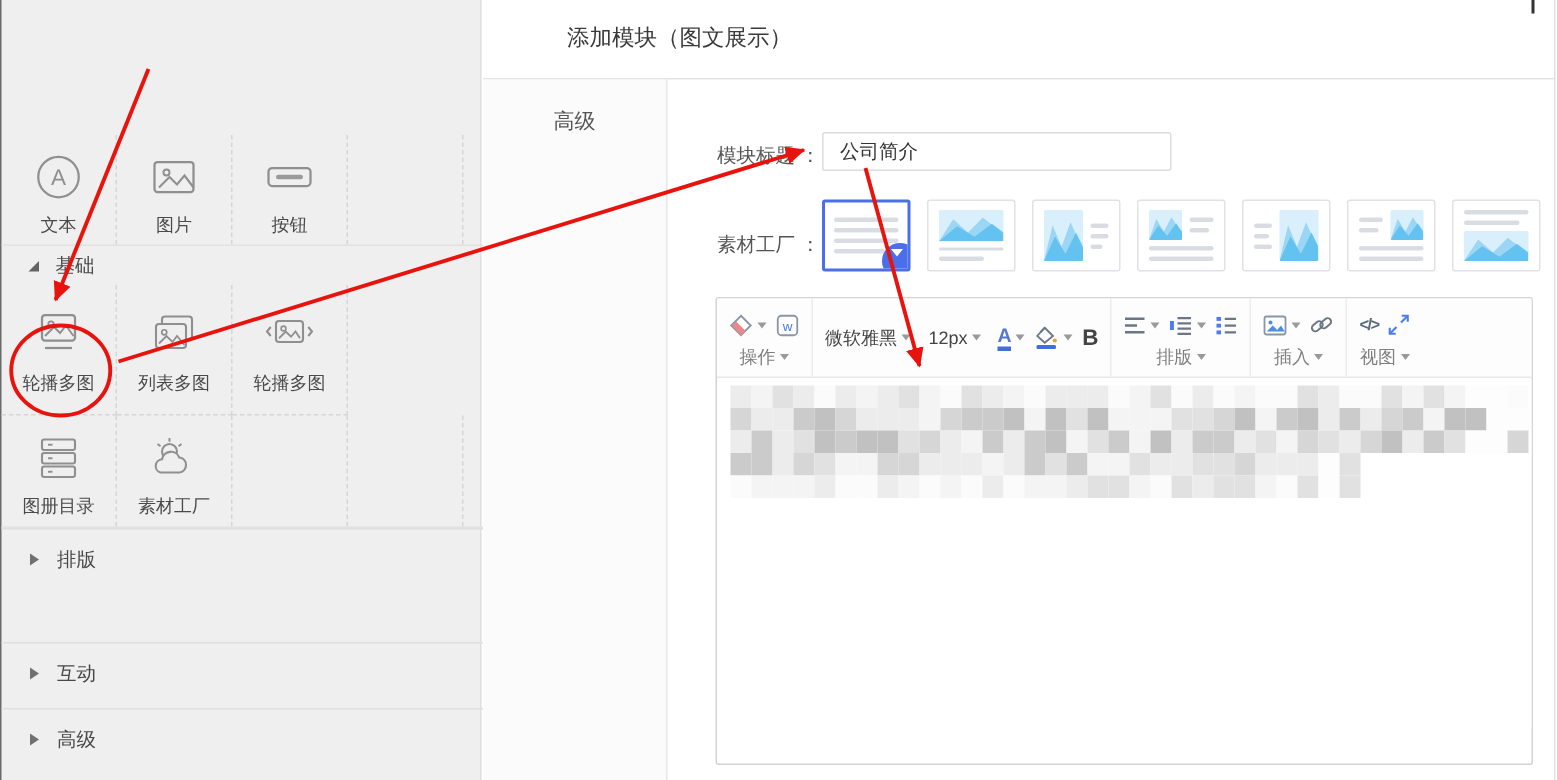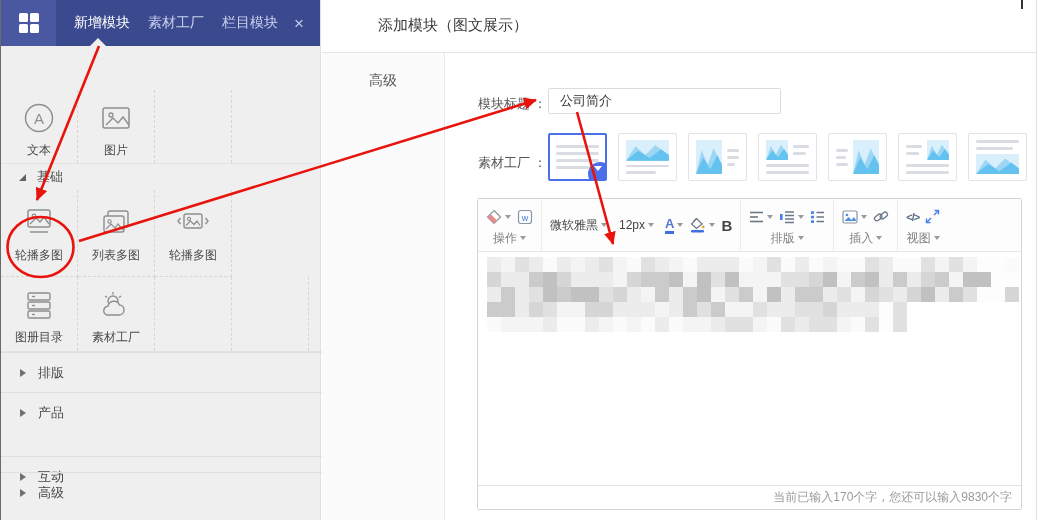--- a/index.html
+++ b/index.html
@@ -73,52 +73,45 @@
   .statusbar { position:absolute; left:0; bottom:0; width:100%; height:24px; border-top:1px solid #e2e2e2; font-size:12px; color:#9a9a9a; text-align:right; line-height:23px; padding-right:9px; background:#fff; }
 
   .overlay { position:absolute; left:0; top:0; width:1038px; height:520px; pointer-events:none; z-index:50; }
   .cursor-artifact { position:absolute; left:1021px; top:0; width:2px; height:9px; background:#333; }
 </style>
 </head>
 <body>
 
 <div class="sidebar">
 
-  <div class="sb-header">
-    <div class="grid-btn">
-      <svg width="22" height="22" viewBox="0 0 22 22">
-        <rect x="1" y="1" width="9" height="9" rx="1.5" fill="#fff"></rect>
-        <rect x="12" y="1" width="9" height="9" rx="1.5" fill="#fff"></rect>
-        <rect x="1" y="12" width="9" height="9" rx="1.5" fill="#fff"></rect>
-        <rect x="12" y="12" width="9" height="9" rx="1.5" fill="#fff"></rect>
-      </svg>
-    </div>
-    <span class="sb-tab active">新增模块</span>
-    <span class="sb-tab">素材工厂</span>
-    <span class="sb-tab">栏目模块</span>
-    <span class="close-btn">×</span>
-  </div>
   <div class="tab-pointer"></div>
 
 
   <div class="grid-row" style="top:90px; height:73px;">
     <div class="cell">
       <svg width="34" height="34" viewBox="0 0 34 34">
         <circle cx="17" cy="17" r="13.5" fill="none" stroke="#8f8f8f" stroke-width="1.5"></circle>
         <text x="17" y="22.5" text-anchor="middle" font-size="15" fill="#8f8f8f" font-family="inherit">A</text>
       </svg>
       <span class="lbl">文本</span>
     </div>
     <div class="cell">
       <svg width="34" height="34" viewBox="0 0 34 34">
         <rect x="4" y="7" width="26" height="20" rx="2" fill="none" stroke="#8f8f8f" stroke-width="1.5"></rect>
         <circle cx="12" cy="14" r="2" fill="none" stroke="#8f8f8f" stroke-width="1.3"></circle>
         <path d="M7 24 l7 -7 5 5 5 -6 6 8" fill="none" stroke="#8f8f8f" stroke-width="1.4"></path>
       </svg>
       <span class="lbl">图片</span>
+    </div>
+    <div class="cell">
+      <svg width="34" height="34" viewBox="0 0 34 34">
+        <rect x="3" y="11" width="28" height="12" rx="2.5" fill="none" stroke="#8f8f8f" stroke-width="1.5"></rect>
+        <rect x="8" y="15.5" width="18" height="3" rx="1.5" fill="#9a9a9a"></rect>
+      </svg>
+      <span class="lbl">按钮</span>
     </div>
     <div class="cell"></div>
   </div>
 
   <div class="sec-head" style="top:163px; height:27px; border-top:1px solid #e2e2e2;">
     <span class="tri-open"></span>
     <span>基础</span>
   </div>
 
   <div class="grid-row" style="top:190px; height:87px;">
@@ -175,25 +168,21 @@
       <span class="lbl">素材工厂</span>
     </div>
     <div class="cell"></div>
     <div class="cell"></div>
   </div>
 
   <div class="fold-row" style="top:352px;">
     <span class="tri-closed"></span>
     <span>排版</span>
   </div>
-  <div class="fold-row" style="top:392px;">
-    <span class="tri-closed"></span>
-    <span>产品</span>
-  </div>
-  <div class="fold-row" style="top:456px;">
+  <div class="fold-row" style="top:428px;">
     <span class="tri-closed"></span>
     <span>互动</span>
   </div>
   <div class="fold-row" style="top:472px;">
     <span class="tri-closed"></span>
     <span>高级</span>
   </div>
 </div>
 
 <div class="panel-title">添加模块（图文展示）</div>
@@ -589,21 +578,20 @@
           <div class="m-cell" style="background: rgb(225, 225, 225);"></div>
           <div class="m-cell" style="background: rgb(244, 244, 244);"></div>
           <div class="m-cell" style="background: rgb(251, 251, 251);"></div>
           <div class="m-cell" style="background: rgb(225, 225, 225);"></div>
           <div class="m-cell" style="background: rgb(253, 253, 253);"></div>
           <div class="m-cell" style="background: rgb(225, 225, 225);"></div>
         </div>
       </div>
   </div>
 
-  <div class="statusbar">当前已输入170个字，您还可以输入9830个字</div>
 </div>
 
 <svg class="overlay" viewBox="0 0 1038 520">
   <defs>
     <marker id="arr" orient="auto" markerUnits="userSpaceOnUse" markerWidth="16" markerHeight="14" refX="12" refY="6">
       <path d="M0,0 L13,6 L0,12 Z" fill="#e8130c"></path>
     </marker>
   </defs>
   <ellipse cx="40.5" cy="247" rx="33" ry="30" fill="none" stroke="#e8130c" stroke-width="2.6"></ellipse>
   <path d="M99,46 L37,200" fill="none" stroke="#e8130c" stroke-width="2.6" marker-end="url(#arr)"></path>

